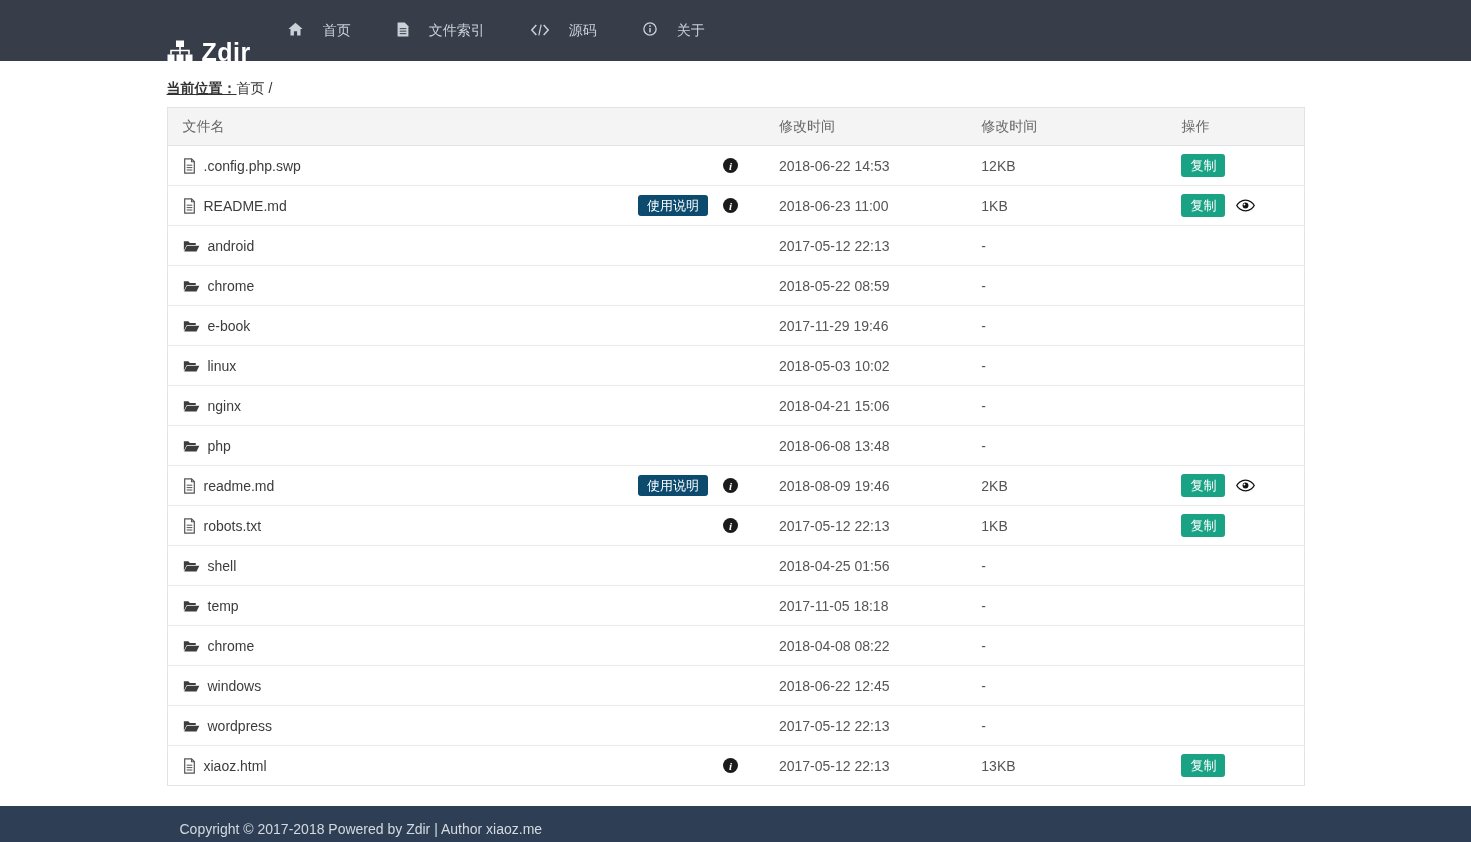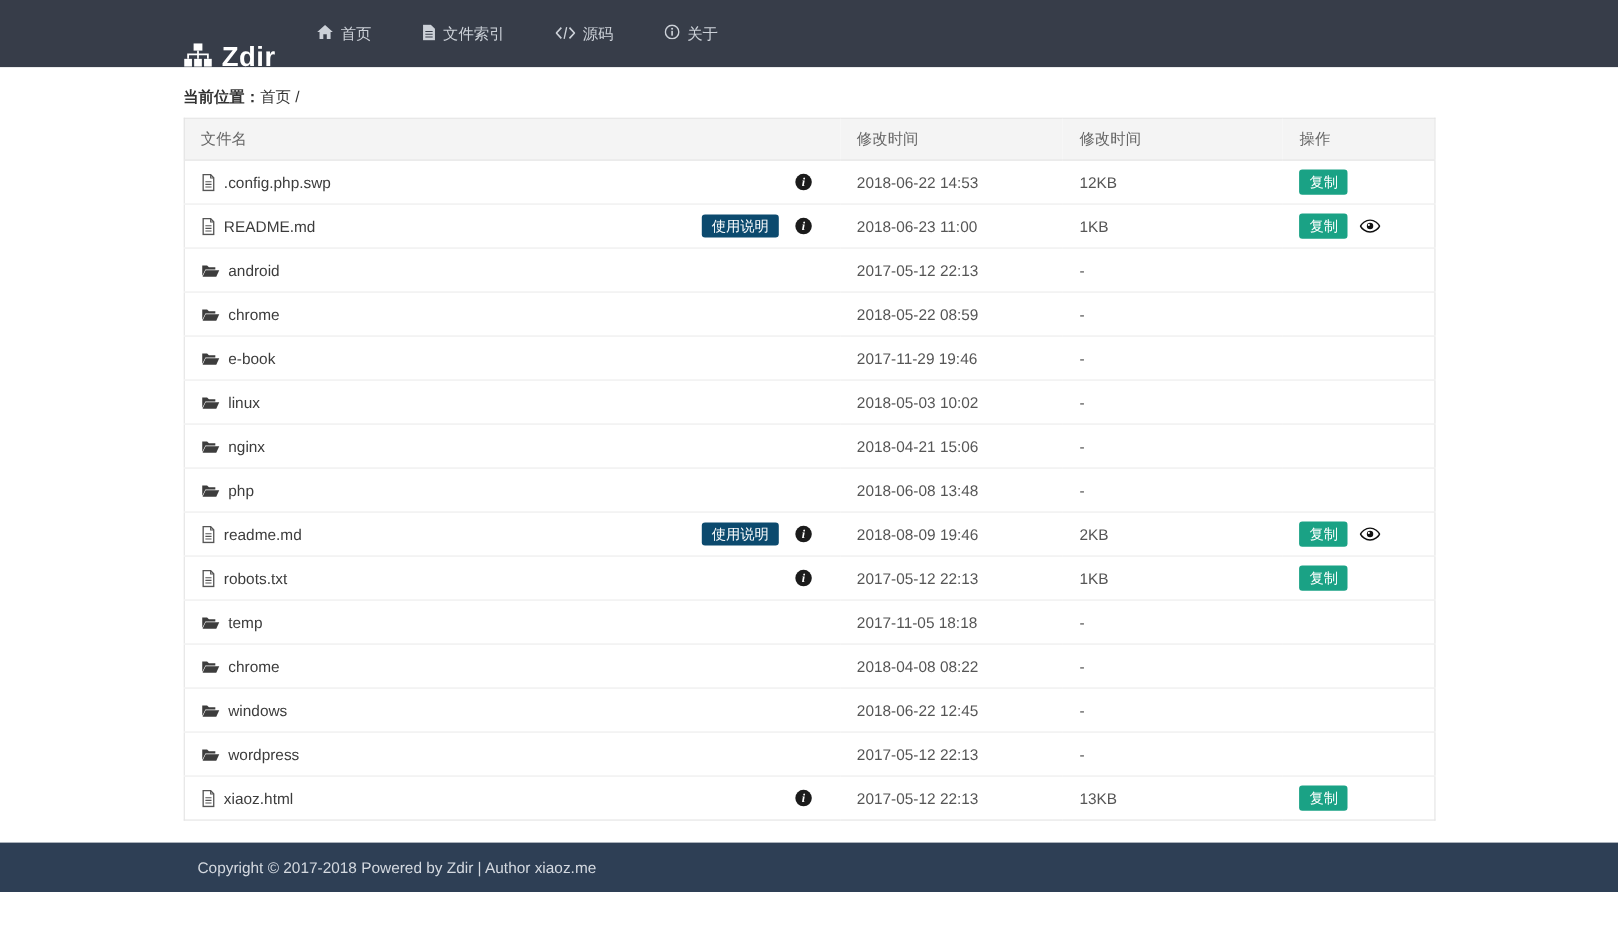--- a/index.html
+++ b/index.html
@@ -5,26 +5,26 @@
   * { box-sizing: border-box; margin: 0; padding: 0; }
   html, body { width: 1471px; background: #fff; font-family: "Liberation Sans", sans-serif; }
   .container { width: 1138px; margin: 0 auto; }
 
   
   .navbar { height: 61px; background: #373d49; }
   .navbar .container { display: flex; align-items: center; height: 100%; }
   .brand { display: flex; align-items: center; gap: 9px; color: #fff; cursor: pointer; margin-top: 44px; }
   .brand-text { font-size: 25px; font-weight: bold; letter-spacing: 0.5px; }
   .nav-links { display: flex; align-items: center; margin-left: 14px; }
-  .nav-item { display: flex; align-items: center; gap: 7px; color: #ccd1d8; font-size: 14px;
+  .nav-item { display: flex; align-items: center; gap: 20px; color: #ccd1d8; font-size: 14px;
               padding: 0 23px; height: 61px; cursor: pointer; }
 
   
   .breadcrumb { margin-top: 18px; height: 20px; font-size: 14px; color: #333; display: flex; align-items: center; }
-  .breadcrumb .label { font-weight: bold; }
+  .breadcrumb .label { font-weight: bold; text-decoration: underline; }
   .breadcrumb .link { color: #333; cursor: pointer; }
 
   
   .file-table-wrap { margin-top: 8px; }
   table { width: 100%; border-collapse: collapse; border: 1px solid #e3e3e3; font-size: 14px; }
   thead th { background: #f4f4f4; color: #666; font-weight: normal; text-align: left;
              height: 38px; padding: 0 15px; border-bottom: 1px solid #e3e3e3; }
   th.col-name { width: 52.5%; }
   th.col-date { width: 17.8%; }
   th.col-size { width: 17.6%; }
@@ -421,20 +421,46 @@
           <tr>
     <td class="cell-name">
       <div class="name-flex">
         <span class="folder-icon-svg">
           <svg width="17" height="14" viewBox="0 0 20 16">
             <path d="M1 2.5 h5.2 l2 2 h6.8 v2.2 h-10.6 l-3.4 7 z" fill="#3d3d3d"></path>
             <path d="M4.6 7.6 h14.6 l-3.2 6.9 H1.4 z" fill="#3d3d3d"></path>
           </svg>
         </span>
 
+        <span class="fname">shell</span>
+        <span class="name-right">
+          
+          
+        </span>
+      </div>
+    </td>
+    <td class="cell-date">2018-04-25 01:56</td>
+    <td class="cell-size">-</td>
+    <td class="cell-actions">
+      <div class="act-flex">
+        
+        
+      </div>
+    </td>
+  </tr>
+          <tr>
+    <td class="cell-name">
+      <div class="name-flex">
+        <span class="folder-icon-svg">
+          <svg width="17" height="14" viewBox="0 0 20 16">
+            <path d="M1 2.5 h5.2 l2 2 h6.8 v2.2 h-10.6 l-3.4 7 z" fill="#3d3d3d"></path>
+            <path d="M4.6 7.6 h14.6 l-3.2 6.9 H1.4 z" fill="#3d3d3d"></path>
+          </svg>
+        </span>
+
         <span class="fname">temp</span>
         <span class="name-right">
           
           
         </span>
       </div>
     </td>
     <td class="cell-date">2017-11-05 18:18</td>
     <td class="cell-size">-</td>
     <td class="cell-actions">

